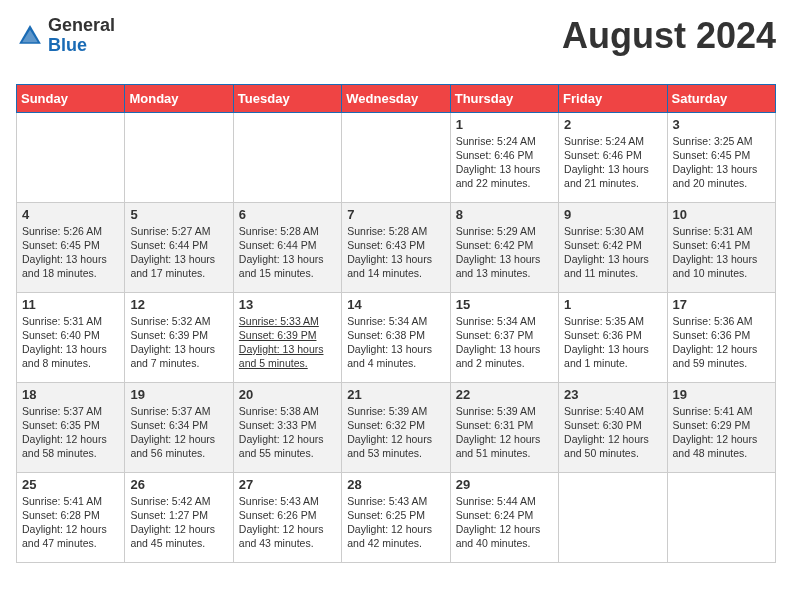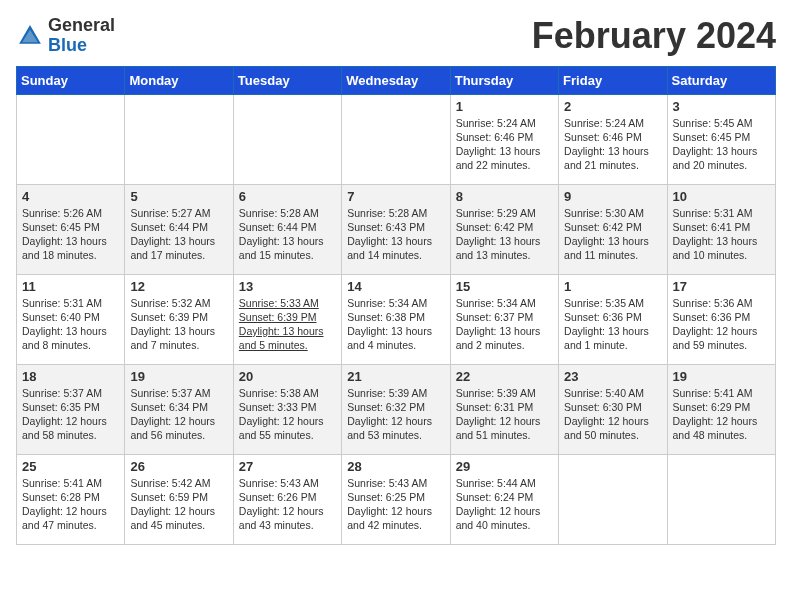--- a/index.html
+++ b/index.html
@@ -7,21 +7,21 @@
       font-family: Arial, sans-serif;
       background: #fff;
       width: 792px;
       min-height: 612px;
       padding: 16px;
     }
     .header {
       display: flex;
       align-items: center;
       justify-content: space-between;
-      margin-bottom: 10px;
+      margin-bottom: 28px;
     }
     .logo {
       display: flex;
       align-items: center;
       gap: 4px;
     }
     .logo-text {
       font-size: 18px;
       font-weight: bold;
       line-height: 1.1;
@@ -44,21 +44,21 @@
     .cal-subtitle {
       font-size: 15px;
       color: #333;
     }
     table {
       width: 100%;
       border-collapse: collapse;
       font-size: 11px;
     }
     thead tr th {
-      background: #1d4ed8;
+      background: #ef4444;
       color: #fff;
       padding: 6px 4px;
       text-align: left;
       font-size: 13px;
       font-weight: bold;
       border: 1px solid #1a6bb5;
     }
     tbody tr td {
       border: 1px solid #ccc;
       vertical-align: top;
@@ -95,21 +95,21 @@
     <svg class="logo-icon" viewBox="0 0 36 36">
       <polygon points="18,4 32,28 4,28" fill="#1a6bb5"></polygon>
       <polygon points="18,10 28,26 8,26" fill="#fff" opacity="0.3"></polygon>
     </svg>
     <div class="logo-text">
       <span class="logo-general">General</span><br>
       <span class="logo-blue">Blue</span>
     </div>
   </div>
   <div class="title-block">
-    <div class="cal-title">February 2024</div>
+    <div class="cal-title">August 2024</div>
   </div>
 </div>
 
 <table>
   <thead>
     <tr>
     <th>Sunday</th>
         <th>Monday</th>
         <th>Tuesday</th>
         <th>Wednesday</th>
@@ -133,21 +133,21 @@
         </td>
         <td>
           <span class="day-num">2</span>
           <div class="day-info" style="white-space: pre-line;">Sunrise: 5:24 AM
 Sunset: 6:46 PM
 Daylight: 13 hours
 and 21 minutes.</div>
         </td>
         <td>
           <span class="day-num">3</span>
-          <div class="day-info" style="white-space: pre-line;">Sunrise: 5:45 AM
+          <div class="day-info" style="white-space: pre-line;">Sunrise: 3:25 AM
 Sunset: 6:45 PM
 Daylight: 13 hours
 and 20 minutes.</div>
         </td>
       </tr>
       <tr>
         <td>
           <span class="day-num">4</span>
           <div class="day-info" style="white-space: pre-line;">Sunrise: 5:26 AM
 Sunset: 6:45 PM
@@ -303,21 +303,21 @@
         <td>
           <span class="day-num">25</span>
           <div class="day-info" style="white-space: pre-line;">Sunrise: 5:41 AM
 Sunset: 6:28 PM
 Daylight: 12 hours
 and 47 minutes.</div>
         </td>
         <td>
           <span class="day-num">26</span>
           <div class="day-info" style="white-space: pre-line;">Sunrise: 5:42 AM
-Sunset: 6:59 PM
+Sunset: 1:27 PM
 Daylight: 12 hours
 and 45 minutes.</div>
         </td>
         <td>
           <span class="day-num">27</span>
           <div class="day-info" style="white-space: pre-line;">Sunrise: 5:43 AM
 Sunset: 6:26 PM
 Daylight: 12 hours
 and 43 minutes.</div>
         </td>

